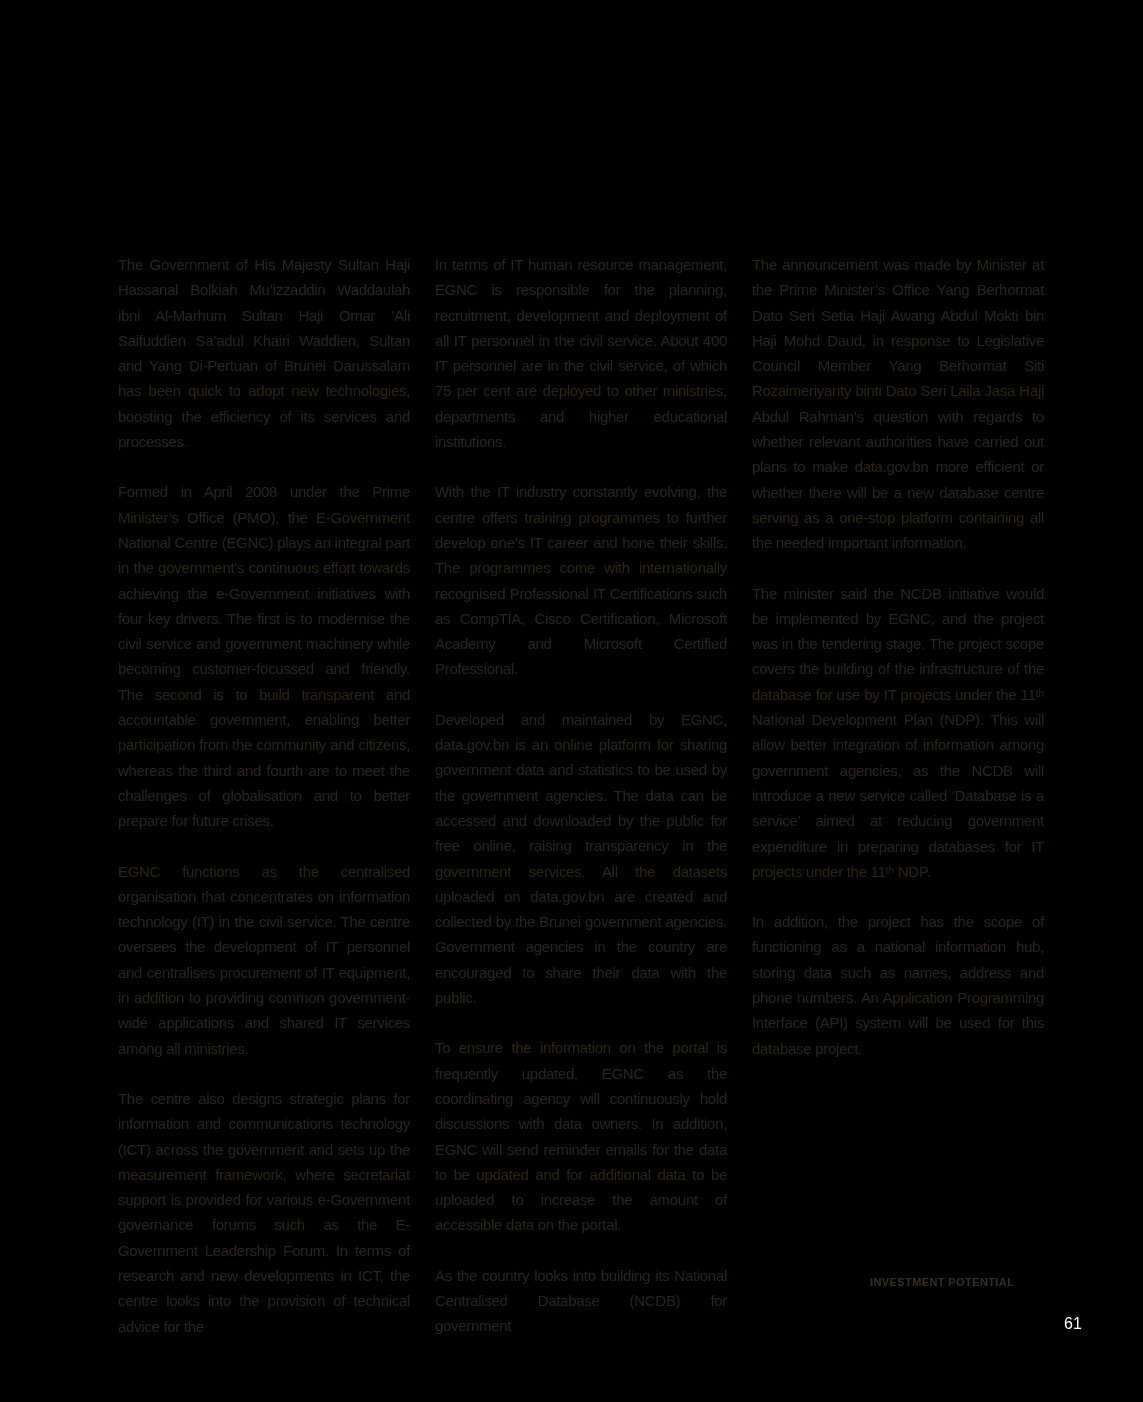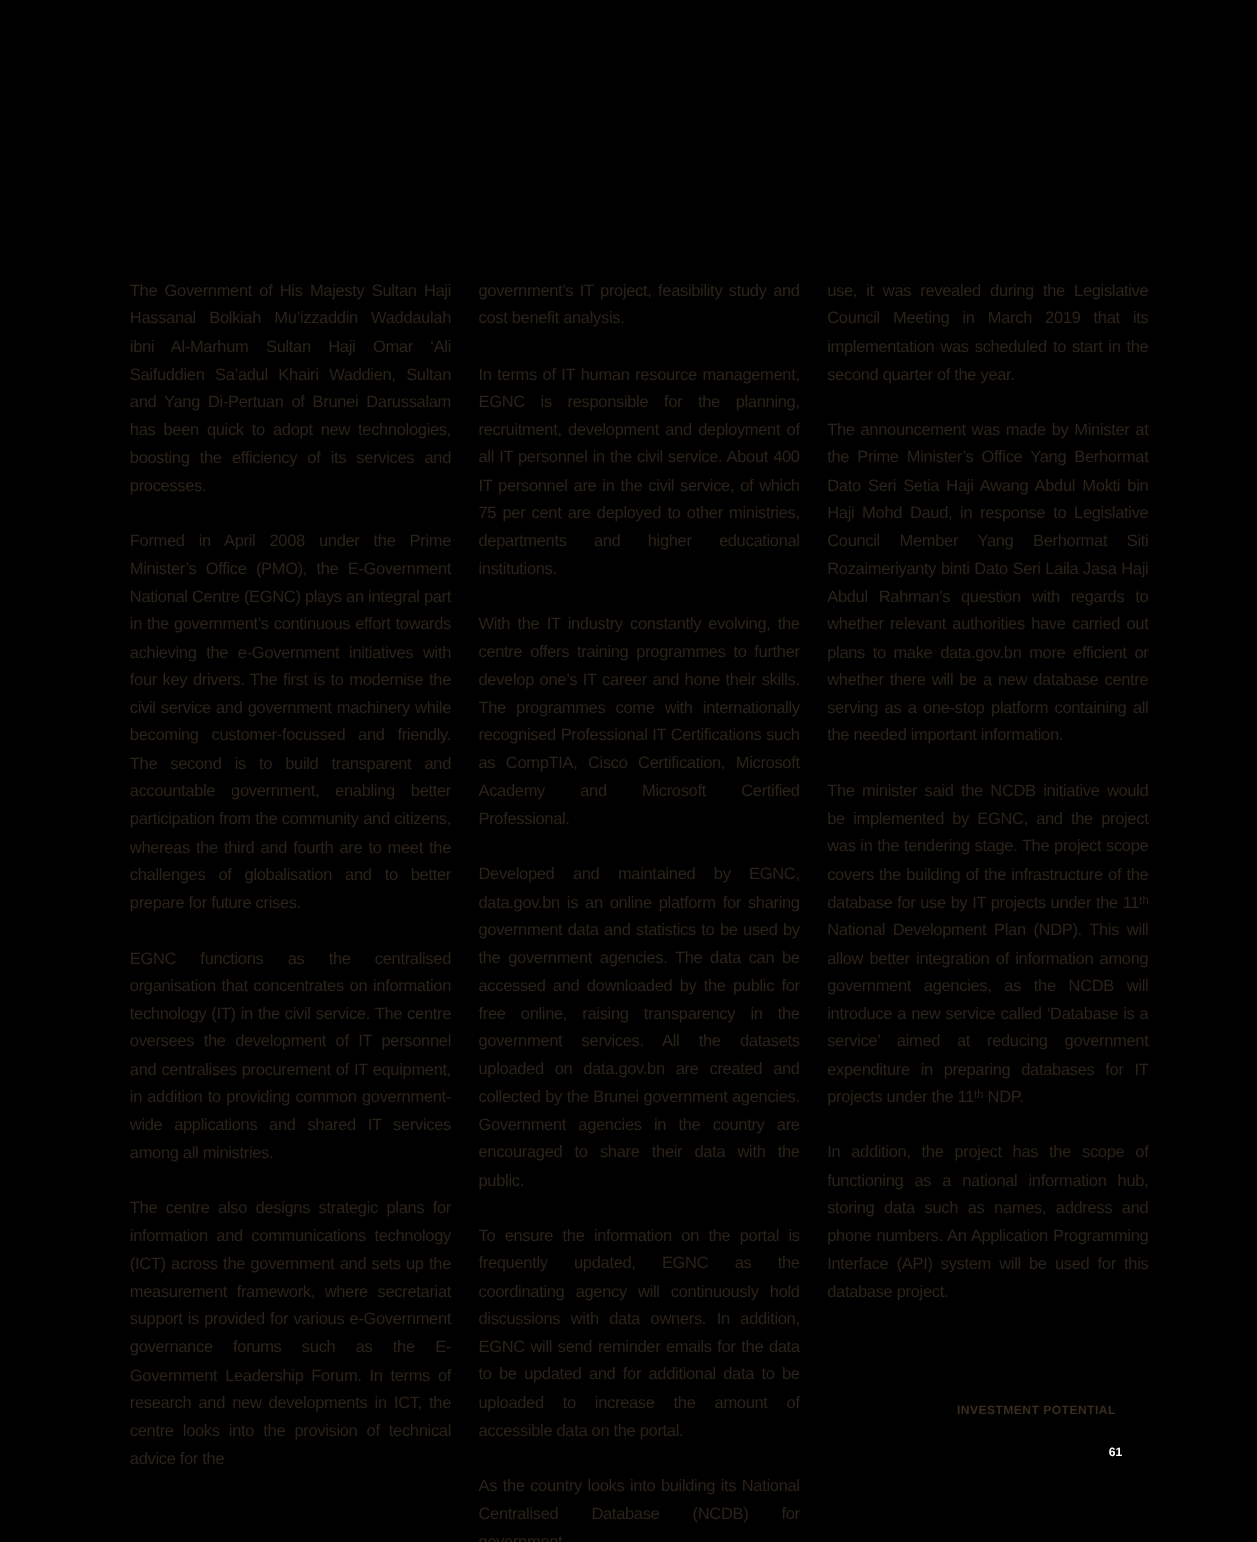--- a/index.html
+++ b/index.html
@@ -48,48 +48,46 @@
     left: 870px;
     top: 1276px;
     color: var(--footer-label-color, #3a2d1f);
     font-size: 11px;
     font-weight: bold;
     letter-spacing: 0.4px;
     white-space: nowrap;
   }
   .page-number {
     position: absolute;
-    left: 1008px;
+    left: 1064px;
     top: 1315px;
     color: var(--page-number-color, #ffffff);
-    font-size: 11px;
-    font-weight: bold;
+    font-size: 16px;
+    font-weight: normal;
   }
 </style>
 </head>
 <body>
 
 <div class="page">
   <div class="columns">
     <div class="col">
         <p>The Government of His Majesty Sultan Haji Hassanal Bolkiah Mu’izzaddin Waddaulah ibni Al-Marhum Sultan Haji Omar ‘Ali Saifuddien Sa’adul Khairi Waddien, Sultan and Yang Di-Pertuan of Brunei Darussalam has been quick to adopt new technologies, boosting the efficiency of its services and processes.</p>
         <p>Formed in April 2008 under the Prime Minister’s Office (PMO), the E-Government National Centre (EGNC) plays an integral part in the government’s continuous effort towards achieving the e-Government initiatives with four key drivers. The first is to modernise the civil service and government machinery while becoming customer-focussed and friendly. The second is to build transparent and accountable government, enabling better participation from the community and citizens, whereas the third and fourth are to meet the challenges of globalisation and to better prepare for future crises.</p>
         <p>EGNC functions as the centralised organisation that concentrates on information technology (IT) in the civil service. The centre oversees the development of IT personnel and centralises procurement of IT equipment, in addition to providing common government-wide applications and shared IT services among all ministries.</p>
         <p>The centre also designs strategic plans for information and communications technology (ICT) across the government and sets up the measurement framework, where secretariat support is provided for various e-Government governance forums such as the E-Government Leadership Forum. In terms of research and new developments in ICT, the centre looks into the provision of technical advice for the</p>
       </div>
     <div class="col">
-        <p>government’s IT project, feasibility study and cost benefit analysis.</p>
         <p>In terms of IT human resource management, EGNC is responsible for the planning, recruitment, development and deployment of all IT personnel in the civil service. About 400 IT personnel are in the civil service, of which 75 per cent are deployed to other ministries, departments and higher educational institutions.</p>
         <p>With the IT industry constantly evolving, the centre offers training programmes to further develop one’s IT career and hone their skills. The programmes come with internationally recognised Professional IT Certifications such as CompTIA, Cisco Certification, Microsoft Academy and Microsoft Certified Professional.</p>
         <p>Developed and maintained by EGNC, data.gov.bn is an online platform for sharing government data and statistics to be used by the government agencies. The data can be accessed and downloaded by the public for free online, raising transparency in the government services. All the datasets uploaded on data.gov.bn are created and collected by the Brunei government agencies. Government agencies in the country are encouraged to share their data with the public.</p>
         <p>To ensure the information on the portal is frequently updated, EGNC as the coordinating agency will continuously hold discussions with data owners. In addition, EGNC will send reminder emails for the data to be updated and for additional data to be uploaded to increase the amount of accessible data on the portal.</p>
         <p>As the country looks into building its National Centralised Database (NCDB) for government</p>
       </div>
     <div class="col">
-        <p>use, it was revealed during the Legislative Council Meeting in March 2019 that its implementation was scheduled to start in the second quarter of the year.</p>
         <p>The announcement was made by Minister at the Prime Minister’s Office Yang Berhormat Dato Seri Setia Haji Awang Abdul Mokti bin Haji Mohd Daud, in response to Legislative Council Member Yang Berhormat Siti Rozaimeriyanty binti Dato Seri Laila Jasa Haji Abdul Rahman’s question with regards to whether relevant authorities have carried out plans to make data.gov.bn more efficient or whether there will be a new database centre serving as a one-stop platform containing all the needed important information.</p>
         <p>The minister said the NCDB initiative would be implemented by EGNC, and the project was in the tendering stage. The project scope covers the building of the infrastructure of the database for use by IT projects under the 11ᵗʰ National Development Plan (NDP). This will allow better integration of information among government agencies, as the NCDB will introduce a new service called ‘Database is a service’ aimed at reducing government expenditure in preparing databases for IT projects under the 11ᵗʰ NDP.</p>
         <p>In addition, the project has the scope of functioning as a national information hub, storing data such as names, address and phone numbers. An Application Programming Interface (API) system will be used for this database project.</p>
       </div>
   </div>
 
   <span class="footer-label">INVESTMENT POTENTIAL</span>
   <span class="page-number">61</span>
 </div>
 

